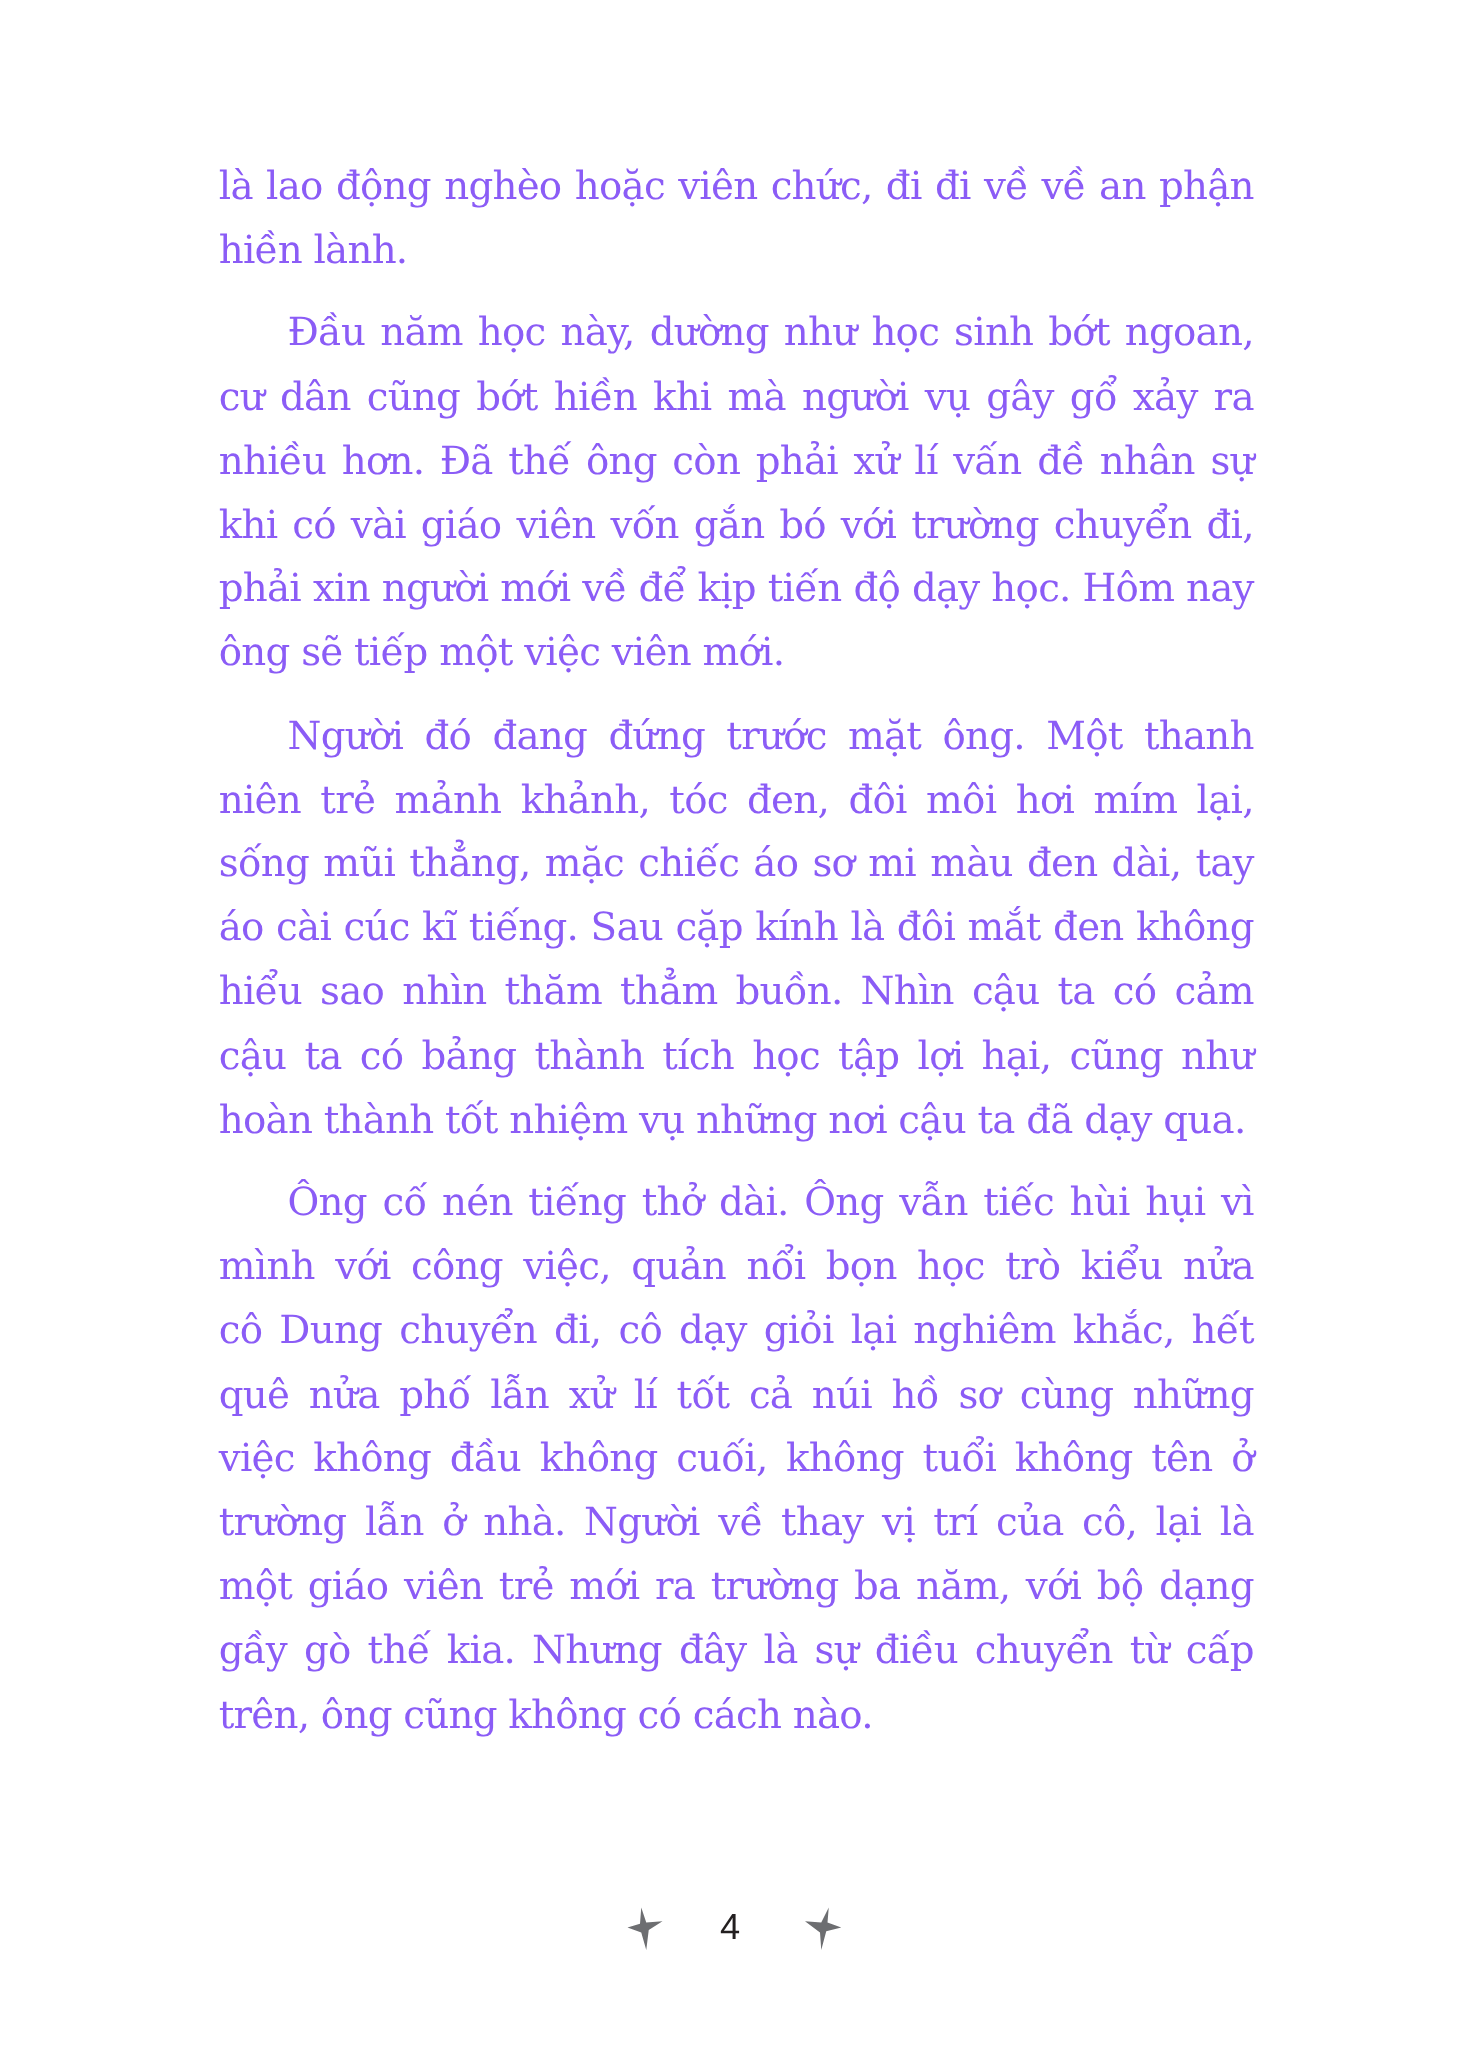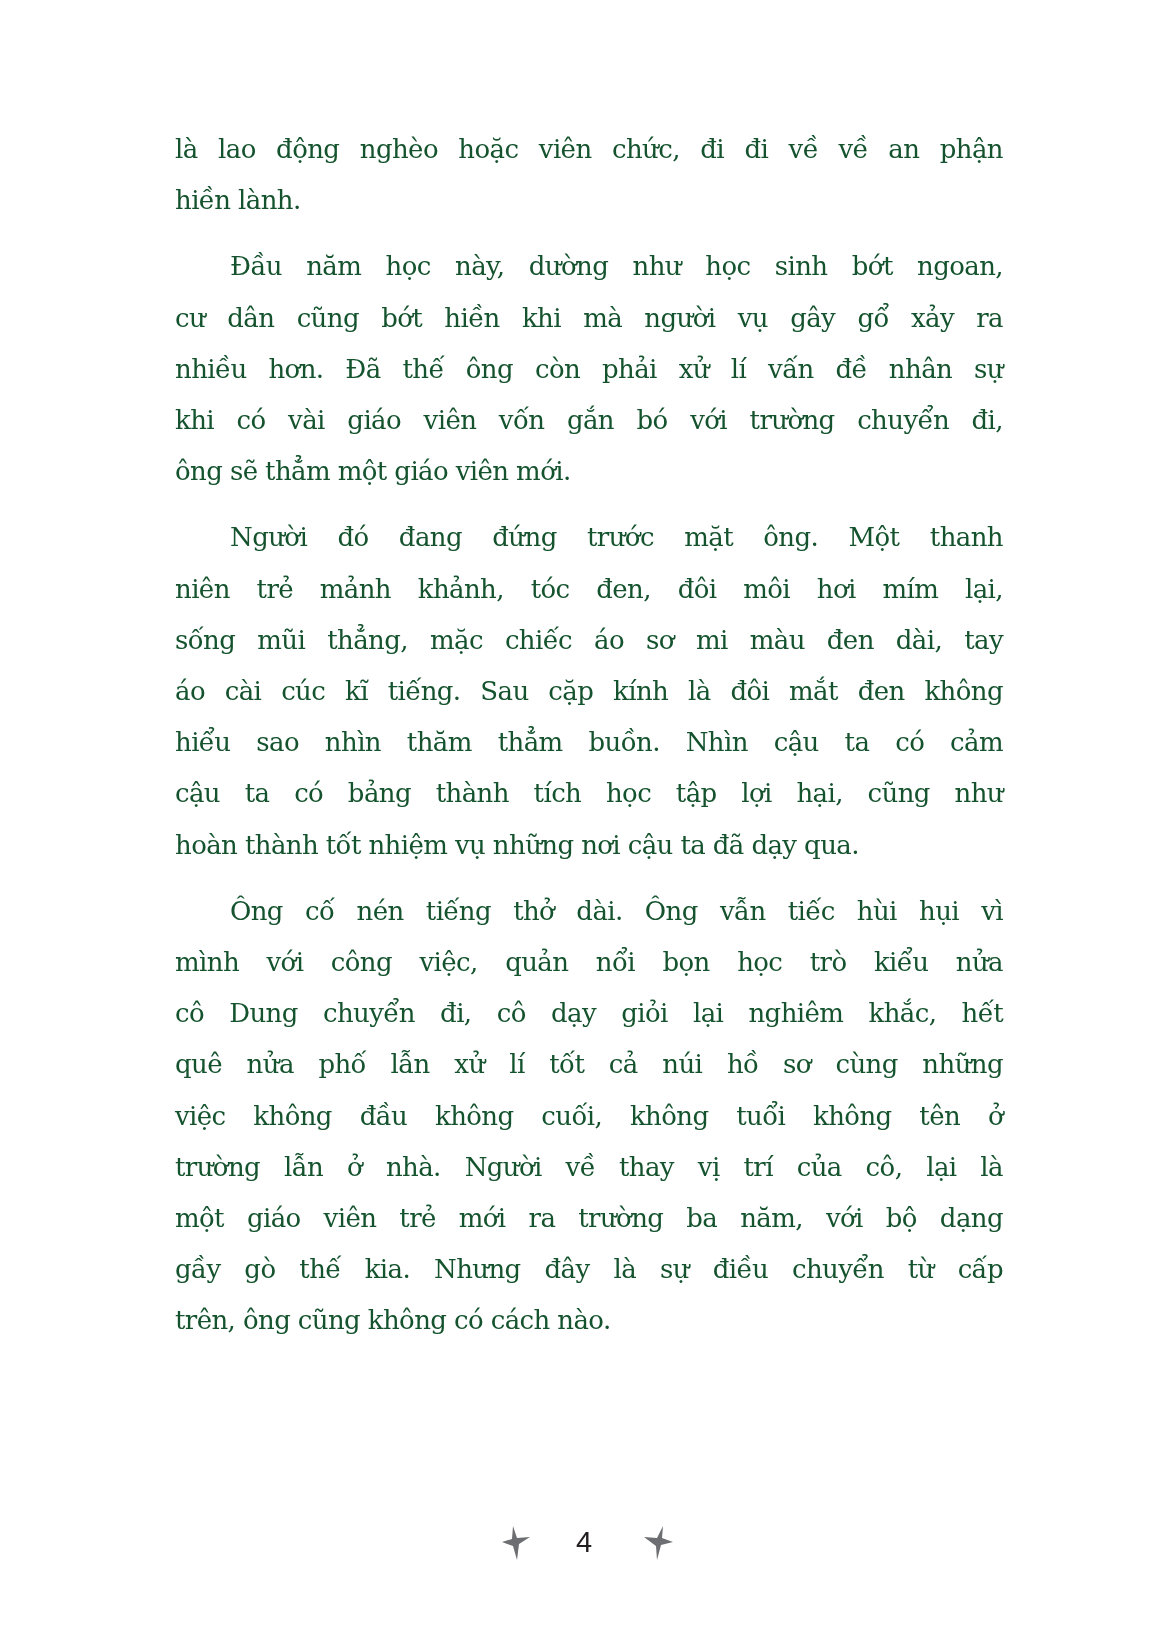--- a/index.html
+++ b/index.html
@@ -19,23 +19,23 @@
       width: 1174px;
       height: 1646px;
       background: #ffffff;
     }
     .text-block {
       position: absolute;
       left: 175px;
       top: 124px;
       width: 828px;
       font-family: "DejaVu Serif", "Liberation Serif", serif;
-      font-size: 26px;
+      font-size: 31px;
       line-height: 51.2px;
-      color: #14532d;
+      color: #8b5cf6;
       letter-spacing: -0.6px;
     }
     .para {
       margin: 0 0 15px 0;
       text-align: justify;
       text-align-last: left;
     }
     .line {
       display: block;
       text-align: justify;
@@ -83,21 +83,22 @@
     <div class="para">
       <span class="line">là lao động nghèo hoặc viên chức, đi đi về về an phận</span>
       <span class="line last">hiền lành.</span>
     </div>
 
     <div class="para">
       <span class="line first">Đầu năm học này, dường như học sinh bớt ngoan,</span>
       <span class="line">cư dân cũng bớt hiền khi mà người vụ gây gổ xảy ra</span>
       <span class="line">nhiều hơn. Đã thế ông còn phải xử lí vấn đề nhân sự</span>
       <span class="line">khi có vài giáo viên vốn gắn bó với trường chuyển đi,</span>
-      <span class="line last">ông sẽ thẳm một giáo viên mới.</span>
+      <span class="line">phải xin người mới về để kịp tiến độ dạy học. Hôm nay</span>
+      <span class="line last">ông sẽ tiếp một việc viên mới.</span>
     </div>
 
     <div class="para">
       <span class="line first">Người đó đang đứng trước mặt ông. Một thanh</span>
       <span class="line">niên trẻ mảnh khảnh, tóc đen, đôi môi hơi mím lại,</span>
       <span class="line">sống mũi thẳng, mặc chiếc áo sơ mi màu đen dài, tay</span>
       <span class="line">áo cài cúc kĩ tiếng. Sau cặp kính là đôi mắt đen không</span>
       <span class="line">hiểu sao nhìn thăm thẳm buồn. Nhìn cậu ta có cảm</span>
       <span class="line">cậu ta có bảng thành tích học tập lợi hại, cũng như</span>
       <span class="line last">hoàn thành tốt nhiệm vụ những nơi cậu ta đã dạy qua.</span>

